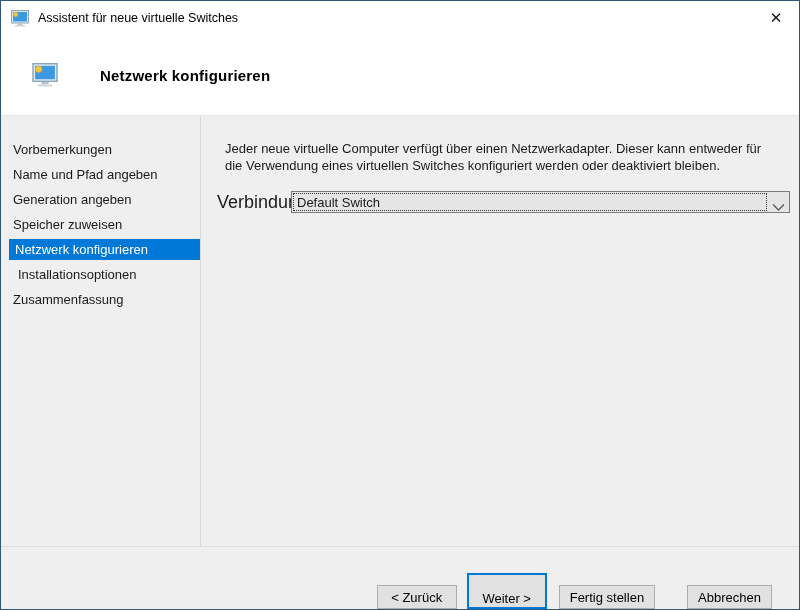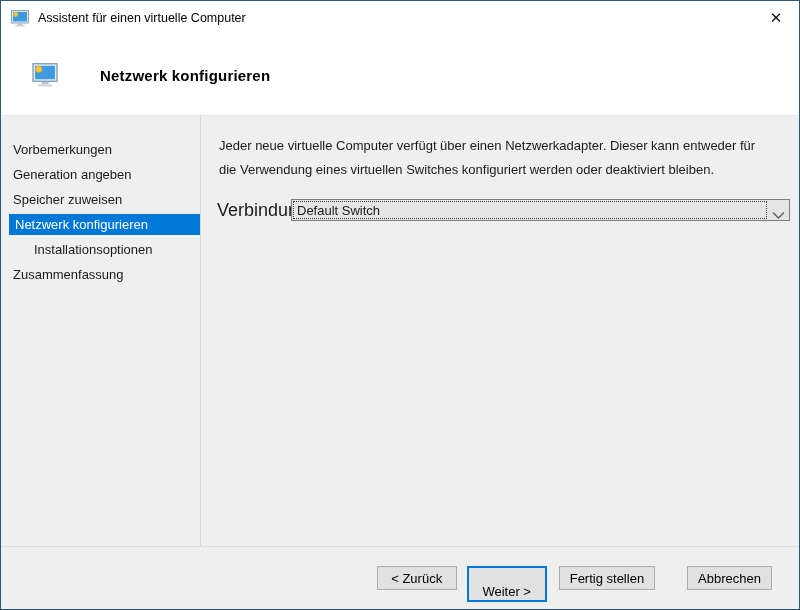--- a/index.html
+++ b/index.html
@@ -20,44 +20,44 @@
     line-height:32px; text-align:center; padding:0; font-family:inherit; cursor:default;
   }
   
   .header { height:81px; background:#fff; border-bottom:1px solid #e6e6e6; display:flex; align-items:center; padding-left:31px; }
   .header-icon { width:26px; height:24px; flex:0 0 auto; }
   .header-title { font-size:15px; font-weight:bold; margin:0 0 0 42px; color:#000; letter-spacing:0.2px; }
   
   .body { position:absolute; top:115px; left:0; right:0; bottom:63px; background:#f0efef; display:flex; }
   .sidebar { width:200px; flex:0 0 auto; border-right:1px solid #d9d9d9; padding-top:21px; }
   .side-item { height:25px; line-height:25px; padding-left:12px; font-size:13px; white-space:nowrap; }
-  .side-item.indent { padding-left:33px; }
+  .side-item.indent { padding-left:17px; }
   .side-item.selected {
     background:#0078d7; color:#fff;
     margin:2px 0 2px 8px; padding-left:6px; height:21px; line-height:21px;
   }
   .content { flex:1; padding:16px 20px 0 16px; }
-  .description { margin:2px; font-size:13px; line-height:24px; max-width:556px; color:#1a1a1a; }
+  .description { margin:8px; font-size:13px; line-height:17px; max-width:556px; color:#1a1a1a; }
   .form-row { margin-top:17px; display:flex; align-items:center; }
   .form-row label { font-size:18px; width:74px; flex:0 0 auto; }
   .combo {
     position:relative; width:499px; height:22px;
     border:1px solid #7b7b7b; background:#e5e5e6;
   }
   .combo-valuebox {
     position:absolute; left:1px; top:1px; bottom:1px; right:22px;
     border:1px dotted #3a3a3a; display:flex; align-items:center; padding-left:3px;
     font-size:13px; overflow:hidden; white-space:nowrap;
   }
   .combo-arrow { position:absolute; right:4px; top:6px; width:13px; height:9px; }
   
   .footer {
     position:absolute; left:0; right:0; bottom:0; height:63px;
     background:#f0efef; border-top:1px solid #dfdfdf;
-    display:flex; justify-content:flex-end; align-items:flex-start;
+    display:flex; justify-content:flex-end; align-items:flex-end;
     padding:19px 27px 0 0;
   }
   .btn {
     height:24px; font-size:13px; font-family:inherit; color:#000;
     background:#e1e1e1; border:1px solid #adadad; padding:0 10px;
     margin-left:10px; min-width:80px; cursor:default;
   }
   .btn.default { border:2px solid #0078d7; padding:16px 9px; }
   .btn.finish { margin-left:12px; min-width:84px; }
   .btn.cancel { margin-left:32px; min-width:76px; }
@@ -70,40 +70,41 @@
   <div class="titlebar">
     <span class="titlebar-icon">
       <svg width="18" height="17" viewBox="0 0 18 17">
         <rect x="0.5" y="0.5" width="17" height="12.5" fill="#dcebf7" stroke="#8aa3b5"></rect>
         <rect x="2" y="2" width="14" height="9.5" fill="#3e9ae0"></rect>
         <circle cx="4.6" cy="4.4" r="2.3" fill="#f3c73f" stroke="#d9a92e" stroke-width="0.5"></circle>
         <rect x="6.5" y="13.5" width="5" height="1.6" fill="#b9c2c9"></rect>
         <rect x="4" y="15.2" width="10" height="1.4" fill="#cdd4da"></rect>
       </svg>
     </span>
-    <span class="title-text">Assistent für einen virtuelle Computer</span>
+    <span class="title-text">Assistent für neue virtuelle Switches</span>
     <button class="close-btn">✕</button>
   </div>
 
   <div class="header">
     <span class="header-icon">
       <svg width="26" height="24" viewBox="0 0 18 17">
         <rect x="0.5" y="0.5" width="17" height="12.5" fill="#dcebf7" stroke="#8aa3b5"></rect>
         <rect x="2" y="2" width="14" height="9.5" fill="#3e9ae0"></rect>
         <circle cx="4.6" cy="4.4" r="2.3" fill="#f3c73f" stroke="#d9a92e" stroke-width="0.5"></circle>
         <rect x="6.5" y="13.5" width="5" height="1.6" fill="#b9c2c9"></rect>
         <rect x="4" y="15.2" width="10" height="1.4" fill="#cdd4da"></rect>
       </svg>
     </span>
     <h1 class="header-title">Netzwerk konfigurieren</h1>
   </div>
 
   <div class="body">
     <nav class="sidebar">
       <div class="side-item">Vorbemerkungen</div>
+      <div class="side-item">Name und Pfad angeben</div>
       <div class="side-item">Generation angeben</div>
       <div class="side-item">Speicher zuweisen</div>
       <div class="side-item selected">Netzwerk konfigurieren</div>
       <div class="side-item indent">Installationsoptionen</div>
       <div class="side-item">Zusammenfassung</div>
     </nav>
 
     <div class="content">
       <p class="description">Jeder neue virtuelle Computer verfügt über einen Netzwerkadapter. Dieser kann entweder für die Verwendung eines virtuellen Switches konfiguriert werden oder deaktiviert bleiben.</p>
       <div class="form-row">

